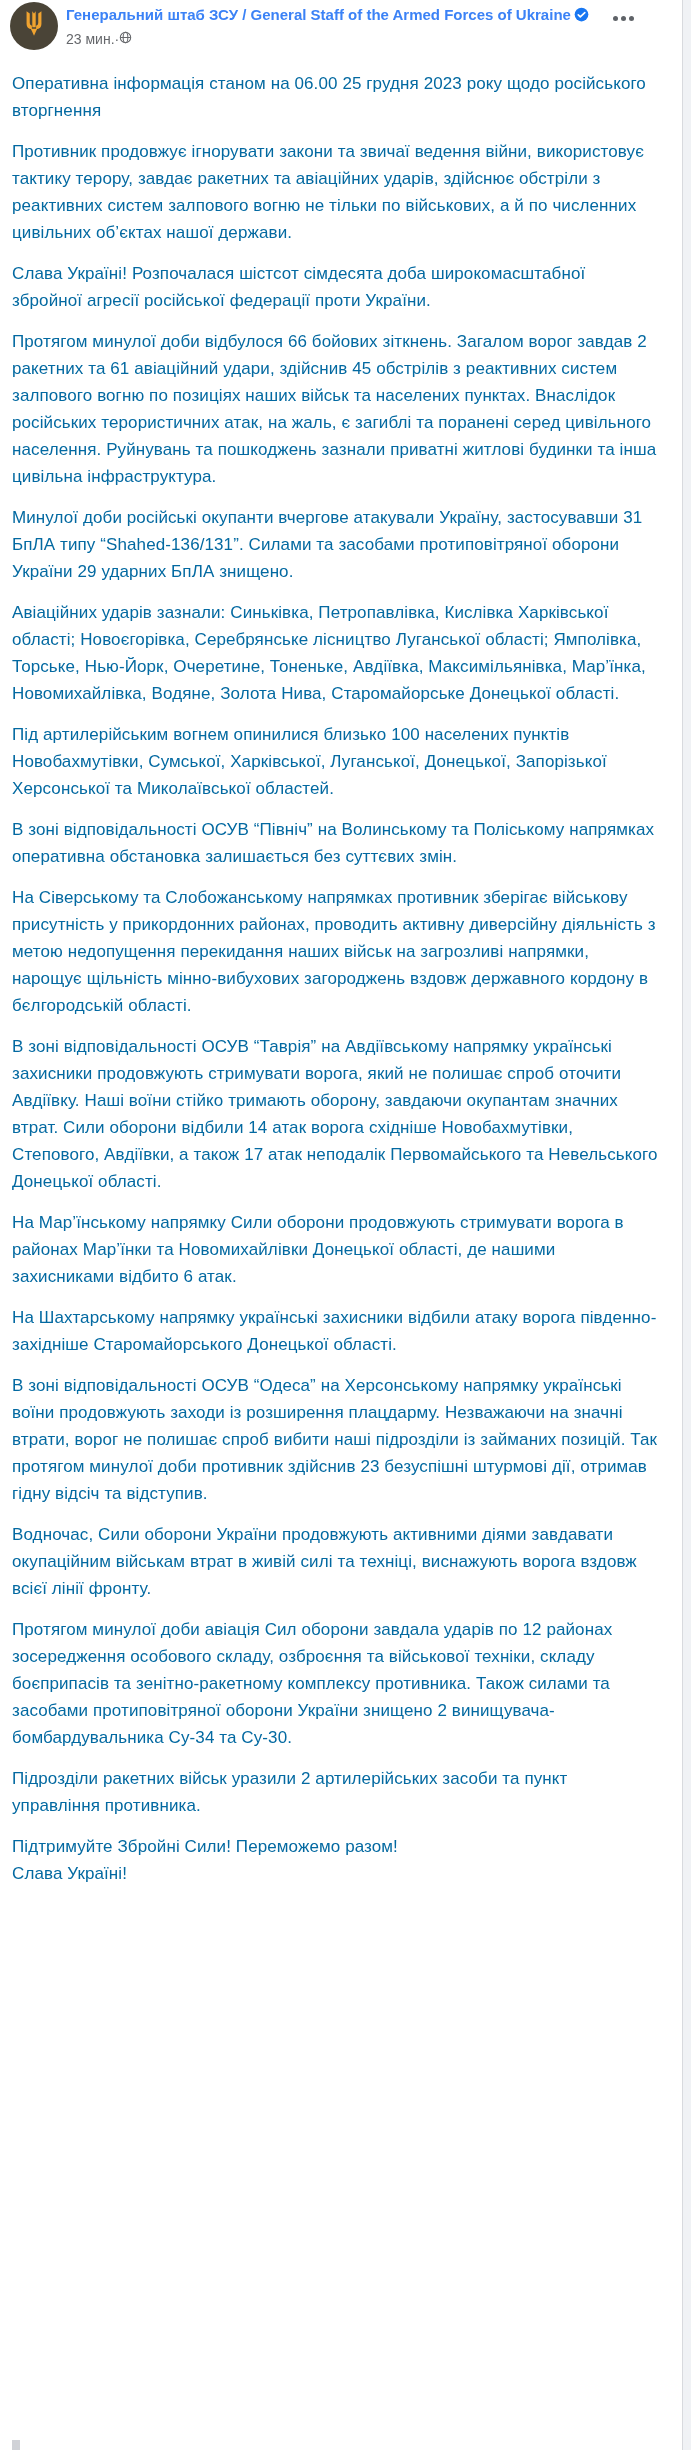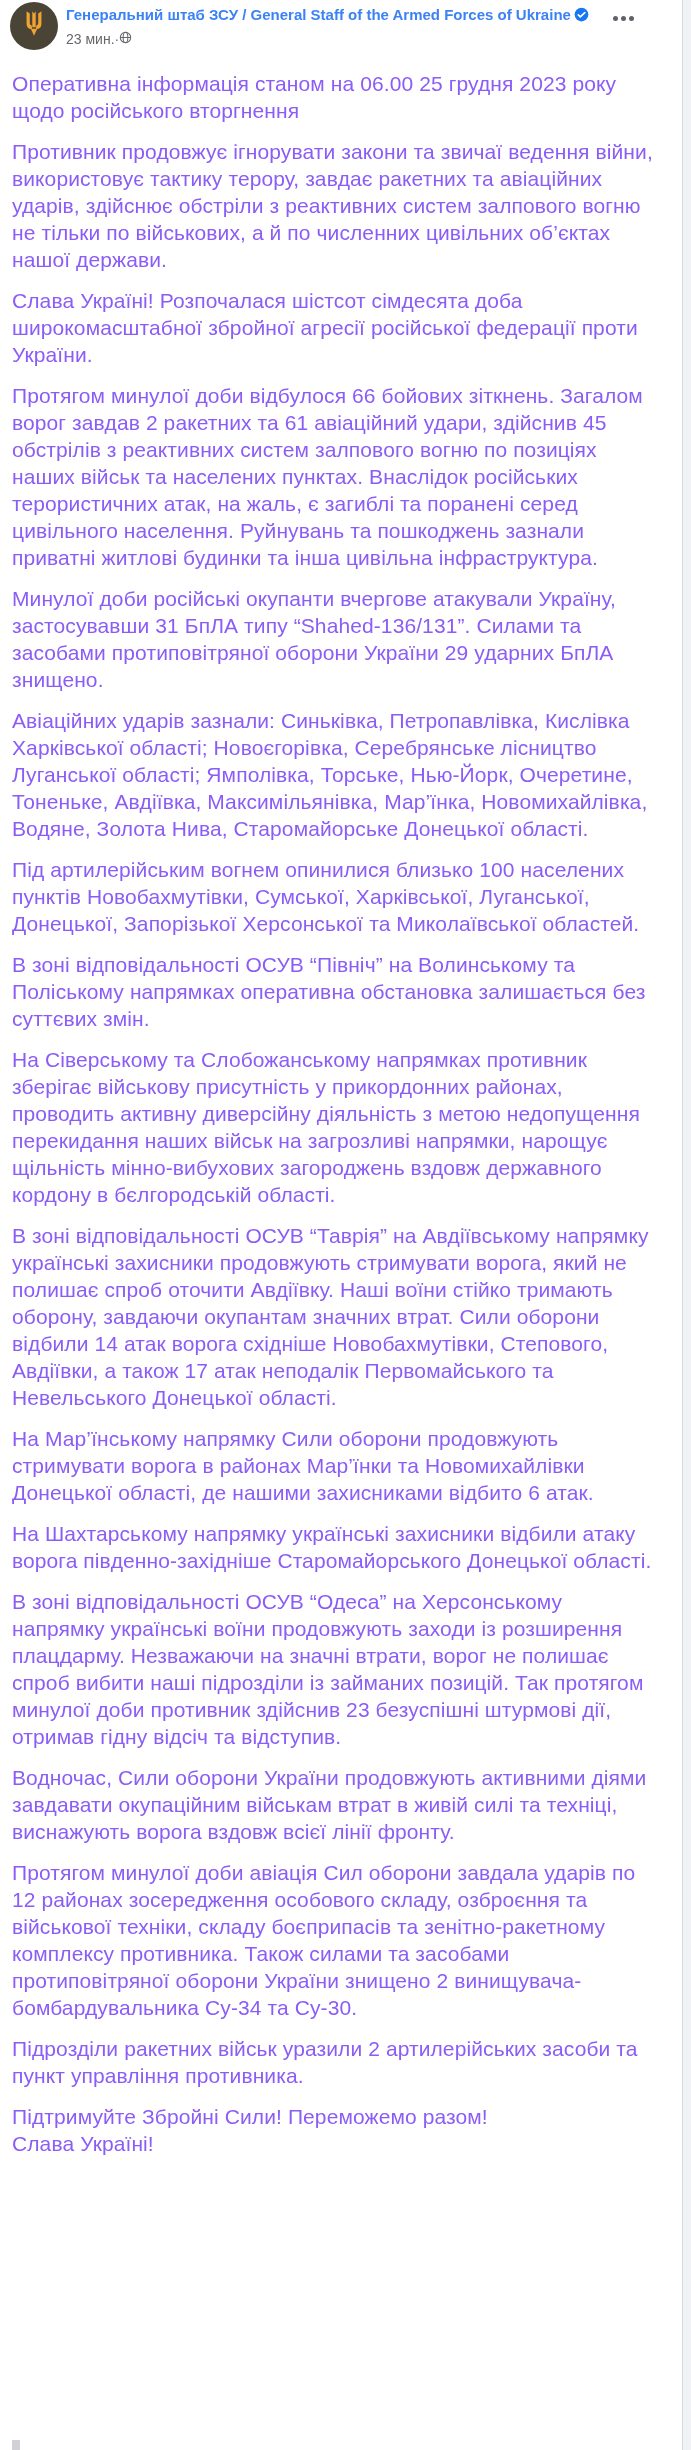--- a/index.html
+++ b/index.html
@@ -49,22 +49,22 @@
   .menu-btn {
     position: absolute; top: 10px; right: 44px;
     display: flex; gap: 3px; align-items: center;
     padding: 6px 4px; border-radius: 6px; cursor: pointer;
     background: transparent; border: none;
   }
   .menu-btn .dot { width: 5px; height: 5px; border-radius: 50%; background: #5f6368; }
   
   .post-text {
     padding: 14px 24px 0 12px;
-    font-size: 21px;
-    color: #8b5cf6;
+    font-size: 17px;
+    color: #0369a1;
     letter-spacing: 0.1px;
   }
   .post-text p {
     margin: 0 0 14px 0;
     line-height: 27px;
     white-space: pre-line;
   }
   
   .next-peek {
     position: absolute; left: 12px; top: 2440px;

